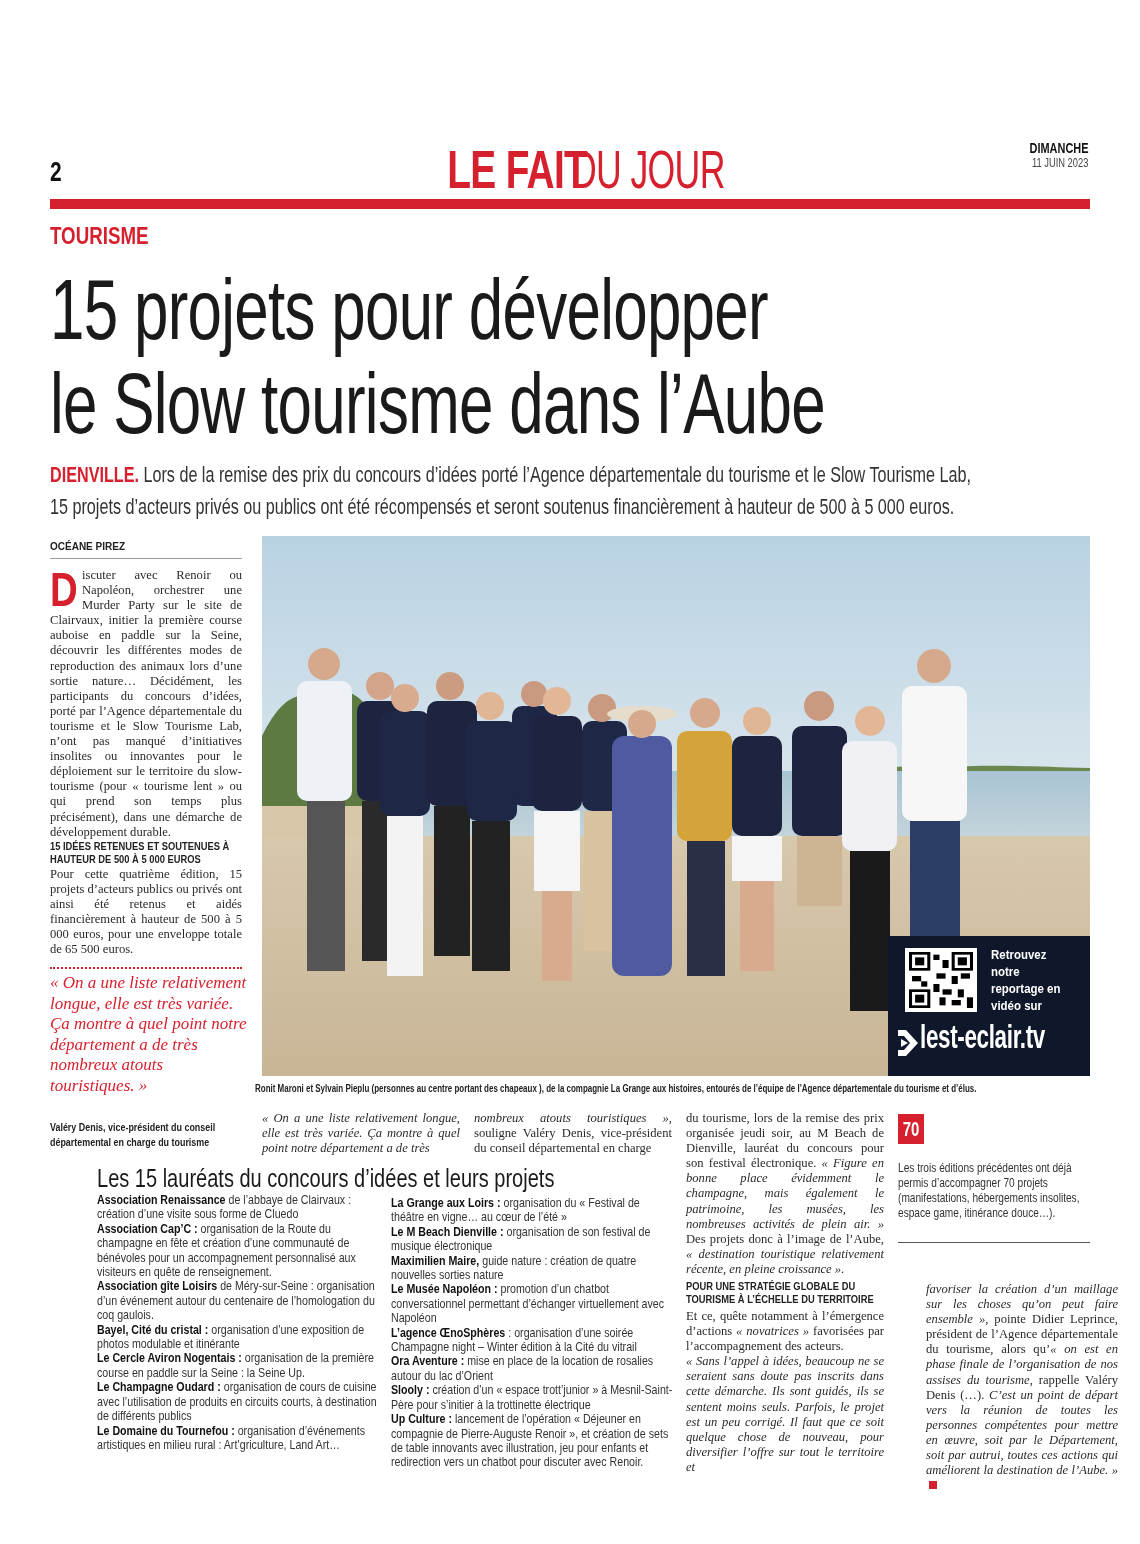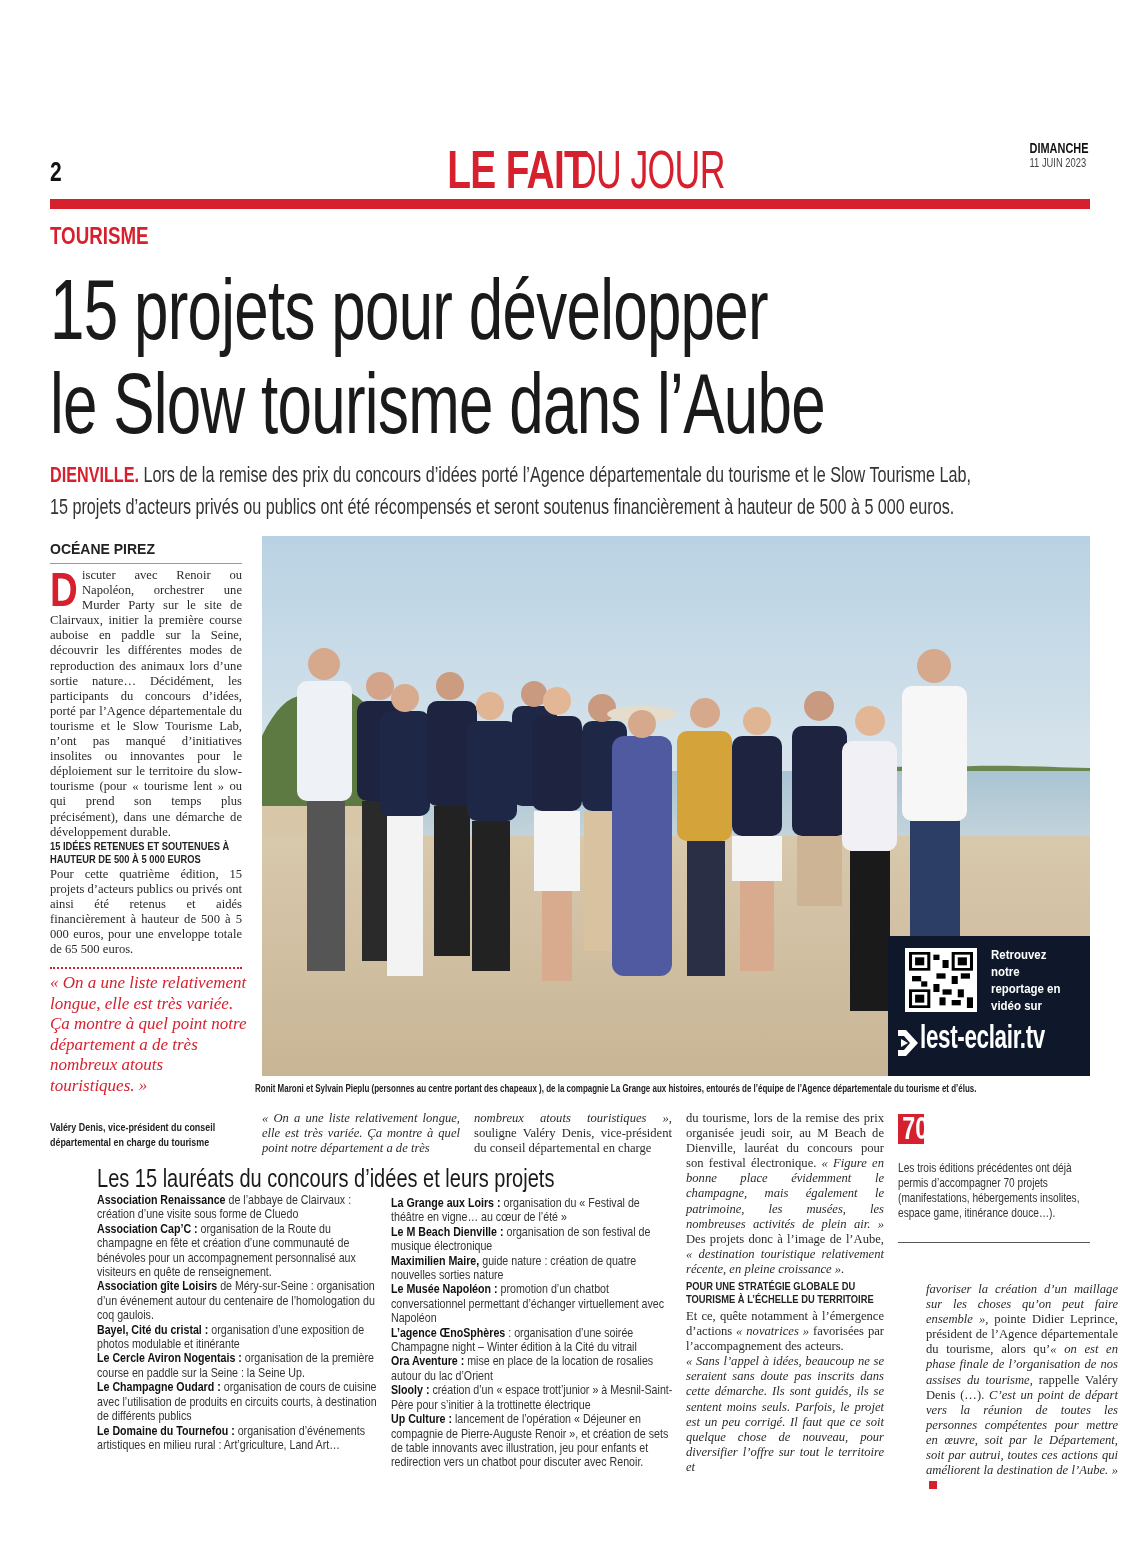--- a/index.html
+++ b/index.html
@@ -6,34 +6,34 @@
   html, body { width: 1140px; height: 1544px; background: #ffffff; overflow: hidden; }
   body { position: relative; font-family: "Liberation Serif", serif; color: #222; }
 
   .abs { position: absolute; }
 
   
   .page-num { left: 50px; top: 156px; font-family: "Liberation Sans", sans-serif; font-weight: bold; font-size: 28px; color: #111; transform: scaleX(0.75); transform-origin: left; }
   .rubric { left: 0; width: 1140px; top: 138px; text-align: center; font-family: "Liberation Sans", sans-serif; font-size: 54px; color: #d7202e; letter-spacing: -1px; margin-left: 28px; }
   .rubric .bold { font-weight: bold; display: inline-block; transform: scaleX(0.72); transform-origin: right; margin-right: -34px; }
   .rubric .light { font-weight: normal; display: inline-block; transform: scaleX(0.66); transform-origin: left; margin-left: 18px; }
-  .date { right: 52px; top: 140px; text-align: left; font-family: "Liberation Sans", sans-serif; }
+  .date { right: 52px; top: 140px; text-align: right; font-family: "Liberation Sans", sans-serif; }
   .date .day { font-weight: bold; font-size: 14px; color: #111; display: block; transform: scaleX(0.78); transform-origin: right; }
   .date .full { font-size: 12px; color: #444; display: block; transform: scaleX(0.78); transform-origin: right; }
   .redbar { left: 50px; top: 199px; width: 1040px; height: 10px; background: #d7202e; }
 
   .section { left: 50px; top: 222px; font-family: "Liberation Sans", sans-serif; font-weight: bold; font-size: 24px; color: #d7202e; transform: scaleX(0.78); transform-origin: left; }
 
   .headline { left: 50px; top: 262px; font-family: "Liberation Sans", sans-serif; font-size: 86px; line-height: 94px; color: #1a1a1a; font-weight: normal; transform: scaleX(0.72); transform-origin: left; white-space: nowrap; letter-spacing: -1px; }
 
   .chapo { left: 50px; top: 459px; width: 1400px; font-family: "Liberation Sans", sans-serif; font-size: 22px; line-height: 32px; color: #333; transform: scaleX(0.735); transform-origin: left; white-space: nowrap; }
   .chapo .loc { color: #d7202e; font-weight: bold; }
 
   
-  .byline { left: 50px; top: 541px; width: 192px; font-family: "Liberation Sans", sans-serif; font-weight: bold; font-size: 14px; color: #222; padding-bottom: 6px; border-bottom: 1px solid #999; }
+  .byline { left: 50px; top: 541px; width: 192px; font-family: "Liberation Sans", sans-serif; font-weight: bold; font-size: 10px; color: #222; padding-bottom: 6px; border-bottom: 1px solid #999; }
   .body-text { font-size: 12.6px; line-height: 15.1px; text-align: justify; hyphens: auto; color: #2a2a2a; }
   .lede { left: 50px; top: 568px; width: 192px; }
   .dropcap { float: left; font-family: "Liberation Sans", sans-serif; font-weight: bold; color: #d7202e; font-size: 48px; line-height: 38px; margin: 3px 6px 0 0; transform: scaleX(0.8); transform-origin: left; width: 26px; }
   .subhead { font-family: "Liberation Sans", sans-serif; font-weight: bold; font-size: 11px; line-height: 12.5px; color: #222; transform: scaleX(0.85); transform-origin: left; width: 230px; }
   .sub1 { left: 50px; top: 840px; }
   .para2 { left: 50px; top: 867px; width: 192px; }
   .dotline { left: 50px; top: 967px; width: 192px; border-top: 2px dotted #d7202e; }
   .pull { left: 50px; top: 973px; width: 200px; font-family: "Liberation Serif", serif; font-style: italic; font-size: 17px; line-height: 20.5px; color: #d7202e; }
   .pull-attr { left: 50px; top: 1120px; width: 210px; font-family: "Liberation Sans", sans-serif; font-weight: bold; font-size: 10.5px; line-height: 15px; color: #222; transform: scaleX(0.85); transform-origin: left; }
 
@@ -52,21 +52,21 @@
 
   .caption { left: 255px; top: 1082px; width: 1100px; font-family: "Liberation Sans", sans-serif; font-weight: bold; font-size: 11px; color: #222; transform: scaleX(0.725); transform-origin: left; white-space: nowrap; }
 
   
   .col { top: 1111px; width: 198px; }
   .col1 { left: 262px; }
   .col2 { left: 474px; }
   .col3 { left: 686px; }
   .it { font-style: italic; }
 
-  .box70 { left: 898px; top: 1114px; width: 26px; height: 30px; background: #d7202e; color: #fff; font-family: "Liberation Sans", sans-serif; font-weight: bold; font-size: 31px; line-height: 30px; text-align: center; }
+  .box70 { left: 898px; top: 1114px; width: 26px; height: 30px; background: #d7202e; color: #fff; font-family: "Liberation Sans", sans-serif; font-weight: bold; font-size: 20px; line-height: 30px; text-align: center; }
   .box70 span { display: inline-block; transform: scaleX(0.75); }
   .fact { left: 898px; top: 1160px; width: 260px; font-family: "Liberation Sans", sans-serif; font-size: 13px; line-height: 15px; color: #333; transform: scaleX(0.78); transform-origin: left; }
   .fact-rule { left: 898px; top: 1242px; width: 192px; border-top: 1px solid #555; }
 
   
   .laur-title { left: 97px; top: 1163px; font-family: "Liberation Sans", sans-serif; font-size: 26px; color: #1a1a1a; transform: scaleX(0.77); transform-origin: left; white-space: nowrap; }
   .laur-col { font-family: "Liberation Sans", sans-serif; font-size: 12.4px; line-height: 14.4px; color: #333; transform: scaleX(0.86); transform-origin: left top; }
   .laur-col .n { font-weight: bold; color: #111; }
   .laur-left { left: 97px; top: 1193px; width: 330px; }
   .laur-right { left: 391px; top: 1196px; width: 330px; }

